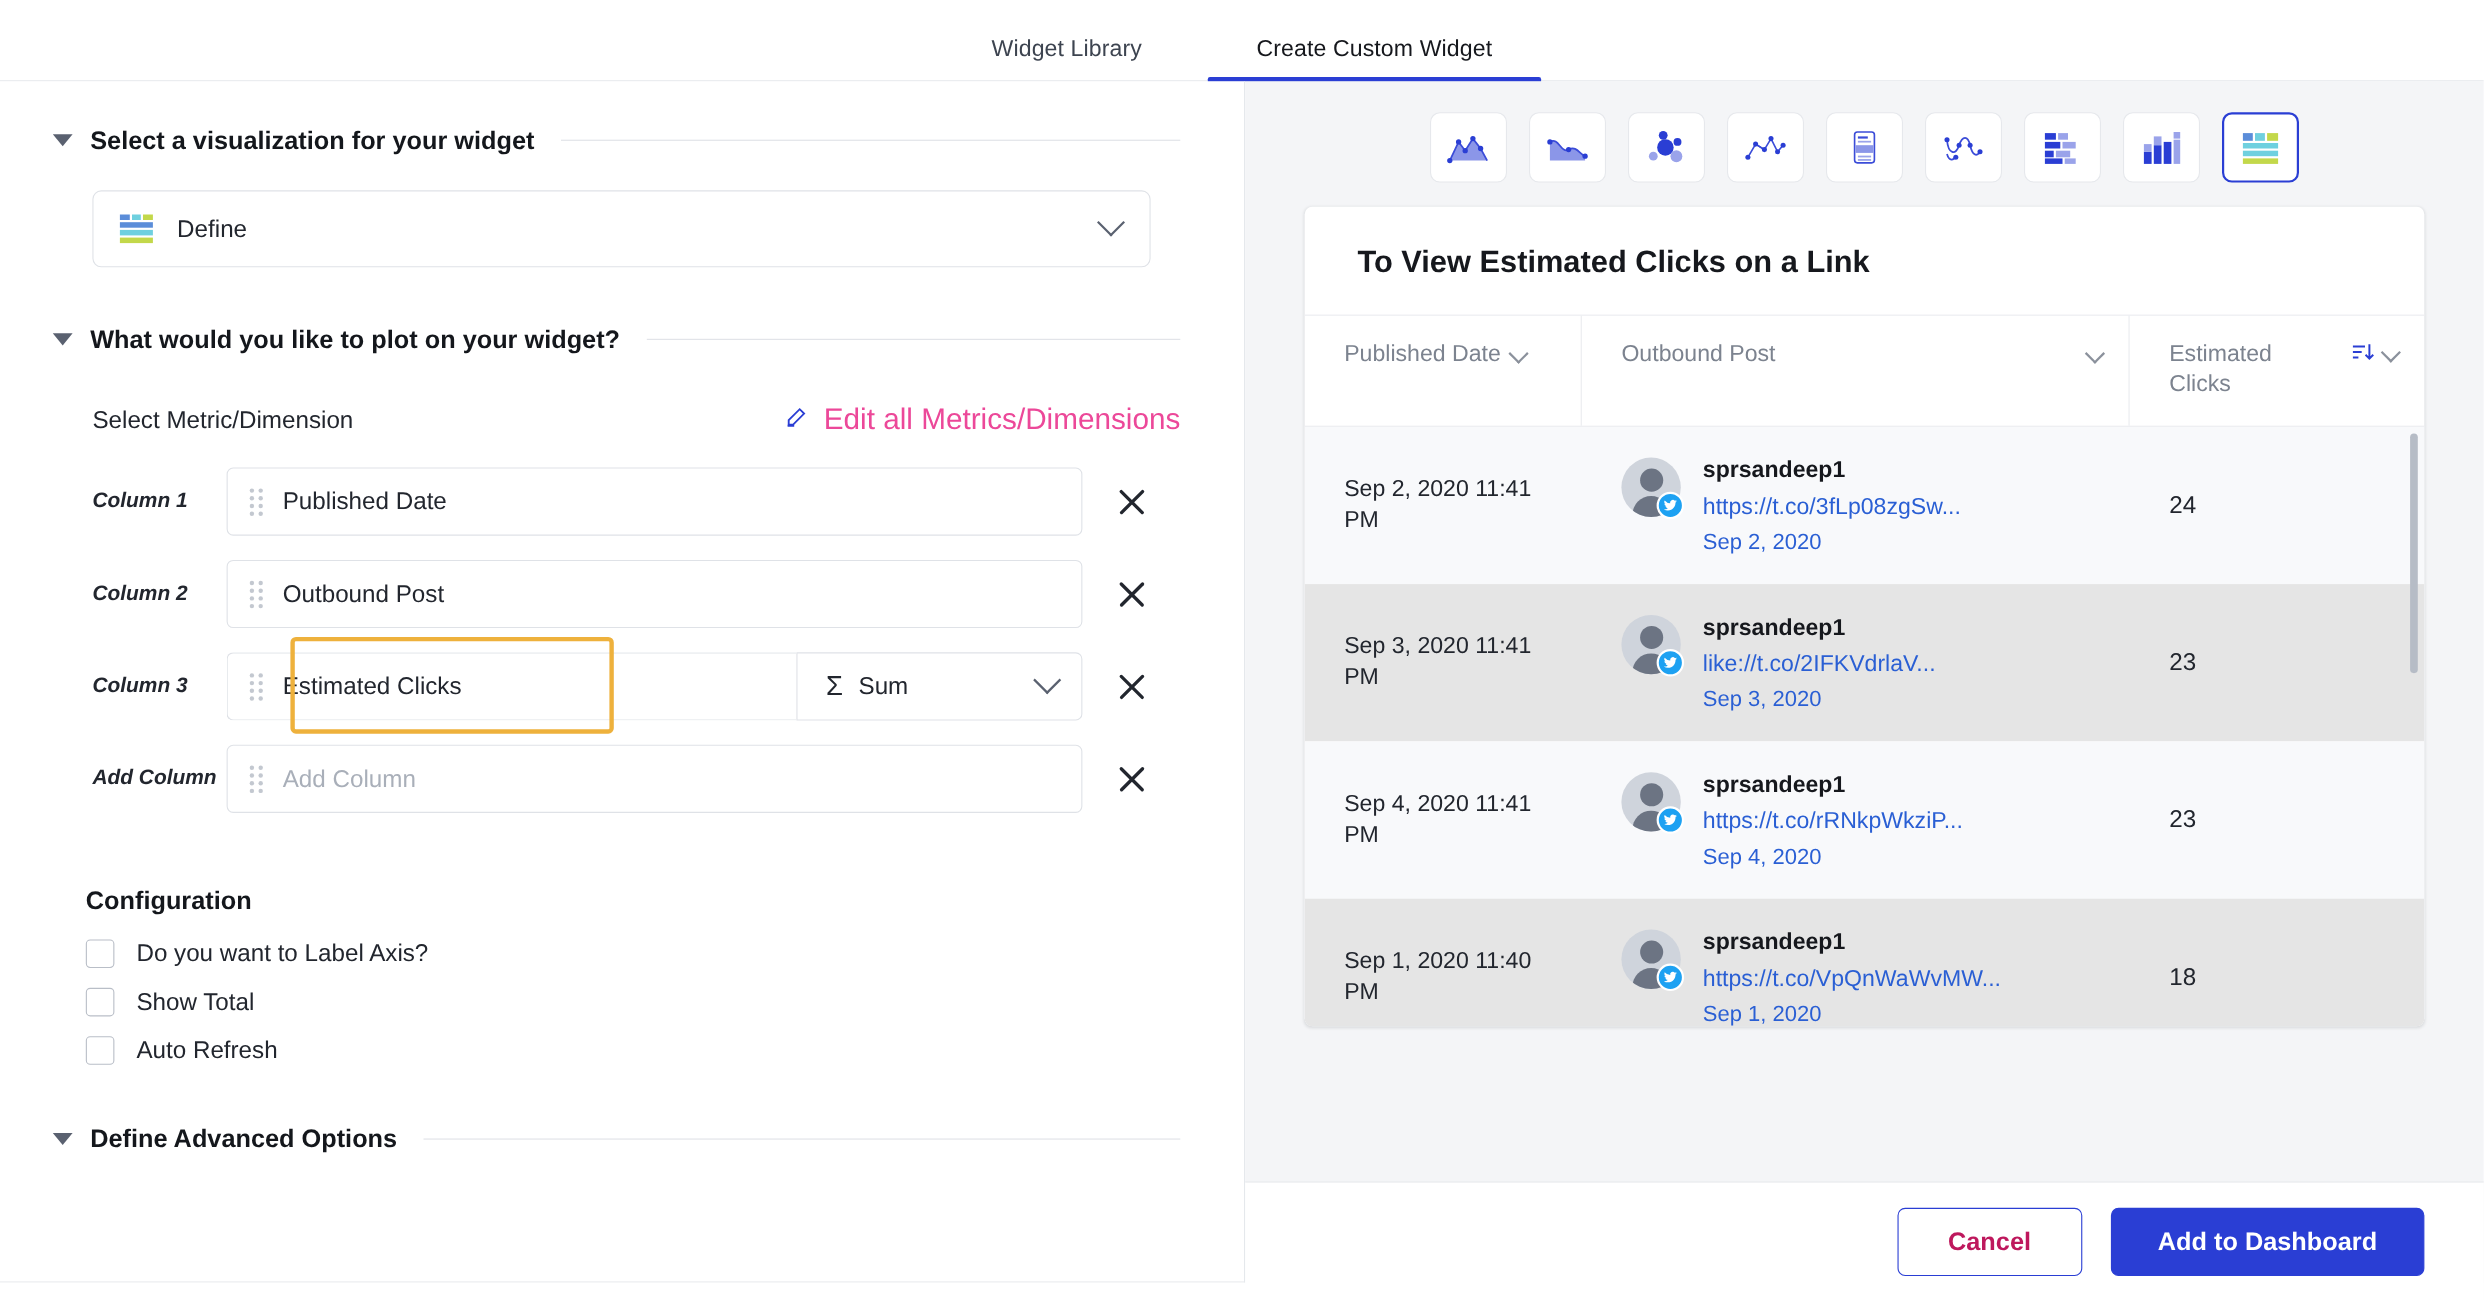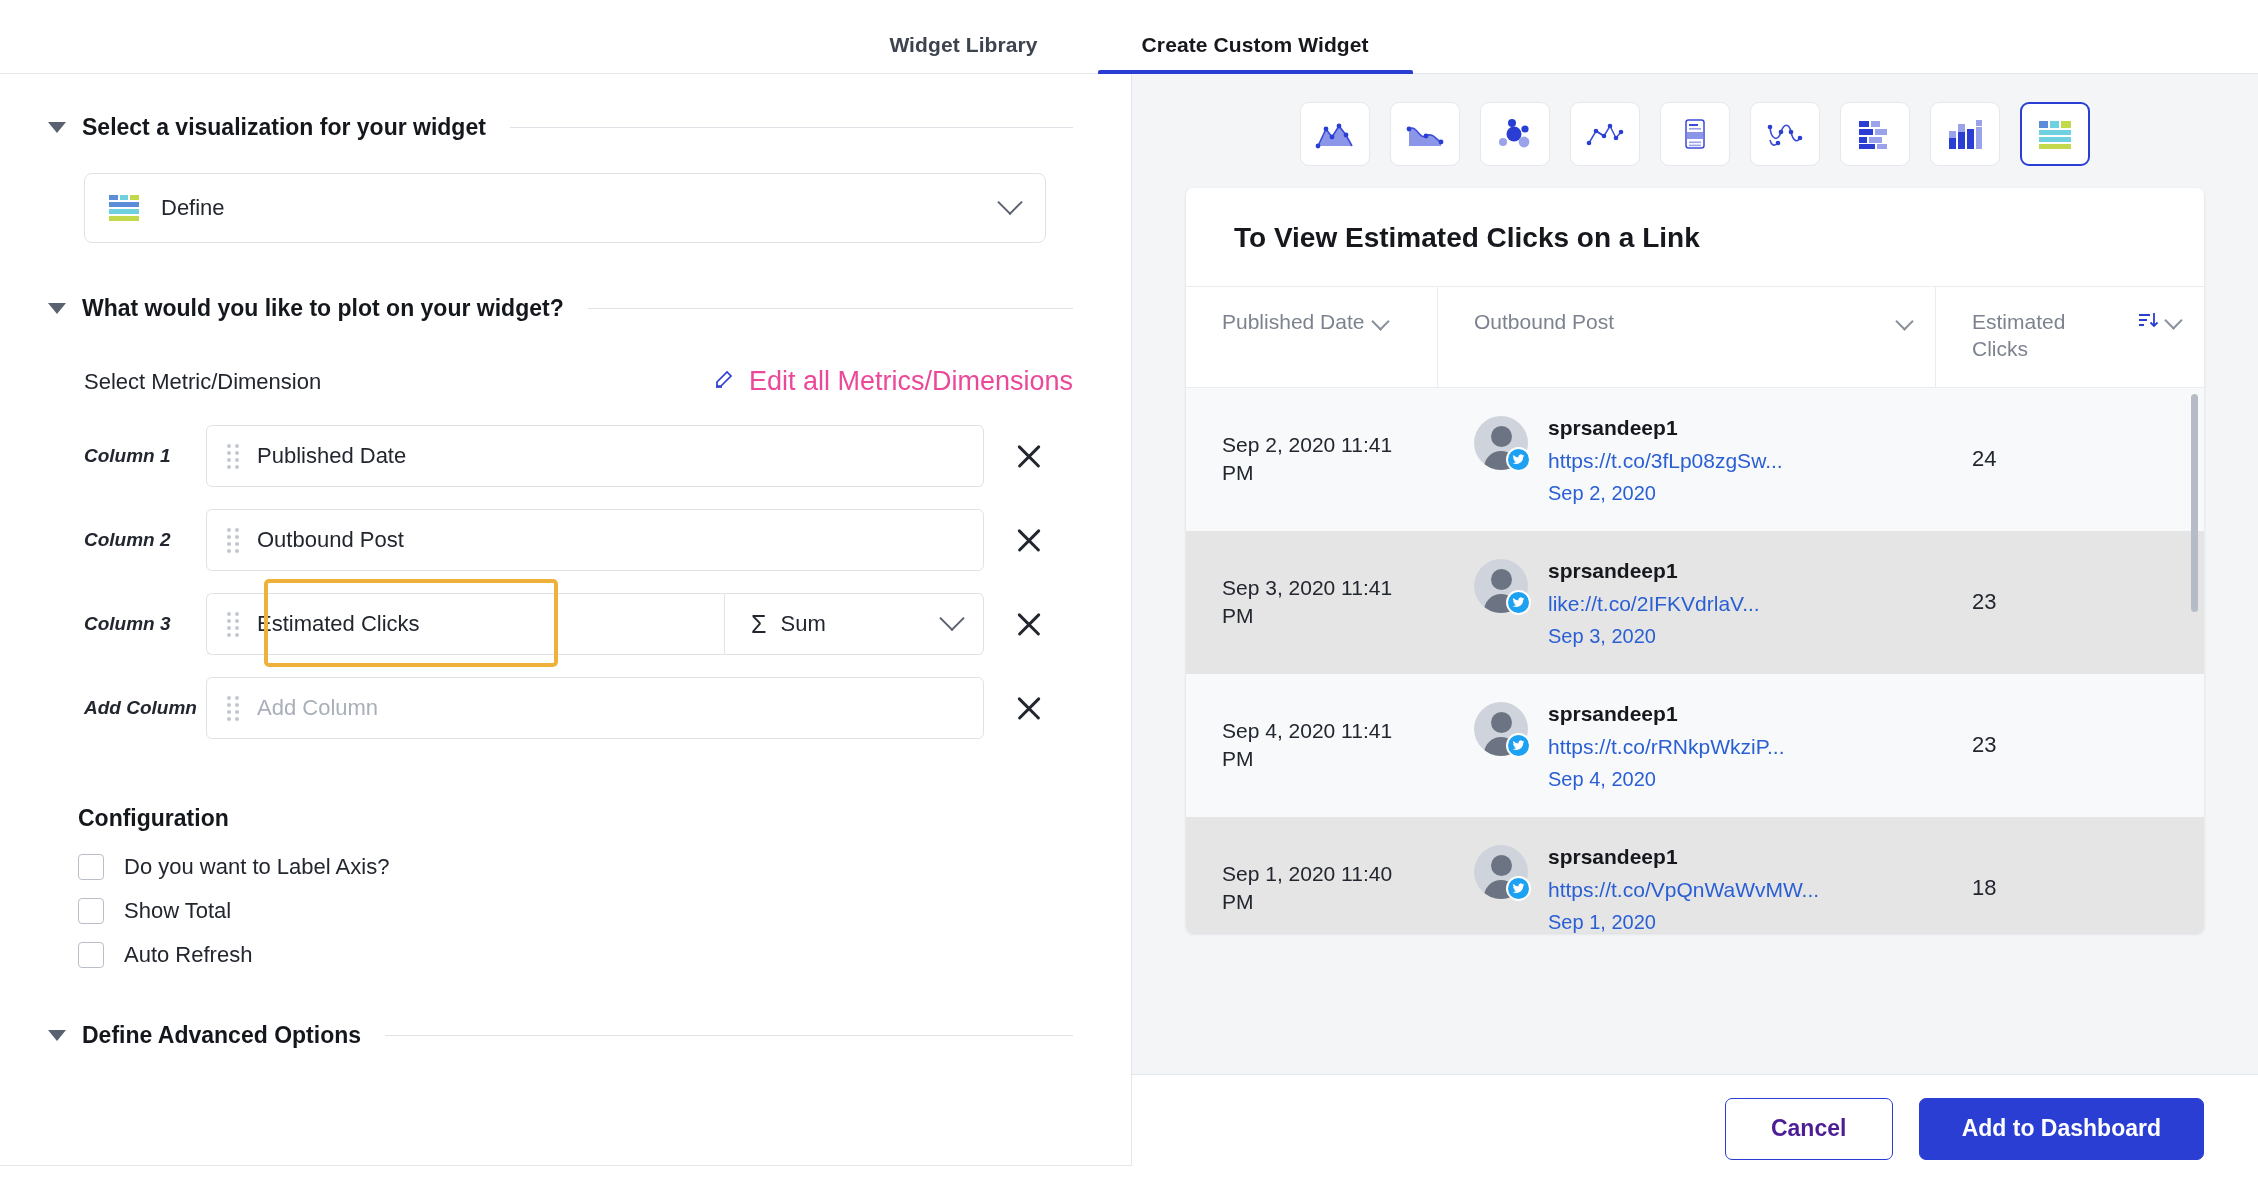--- a/index.html
+++ b/index.html
@@ -12,21 +12,21 @@
   }
   .app { position: relative; width: 2258px; height: 1182px; display: flex; flex-direction: column; }
 
   
   .tabbar {
     height: 74px; flex: 0 0 74px;
     border-bottom: 1px solid #e3e6ea;
     display: flex; align-items: flex-end; justify-content: center;
     background: #fff;
   }
-  .tabs { display: flex; gap: 16px; font-weight: bold; }
+  .tabs { display: flex; gap: 16px; }
   .tab {
     font-size: 21px; color: #3d4450;
     padding: 0 44px 16px 44px;
     position: relative; cursor: pointer; letter-spacing: .1px;
   }
   .tab.active { color: #16181d; }
   .tab.active::after {
     content: ""; position: absolute; left: 0; right: 0; bottom: -1px;
     height: 4px; background: #2a3ed4; border-radius: 2px 2px 0 0;
   }
@@ -184,21 +184,21 @@
   .vscroll { position: absolute; right: 6px; top: 6px; width: 7px; height: 218px; background: #b6bcc6; border-radius: 4px; }
 
   
   .footer {
     position: absolute; left: 1132px; right: 0; bottom: 0; height: 108px;
     background: #fff; border-top: 1px solid #e3e6ea;
     display: flex; align-items: center; justify-content: flex-end; gap: 26px; padding-right: 54px;
   }
   .btn { height: 62px; border-radius: 7px; font-size: 23px; font-weight: 700; cursor: pointer;
          display: flex; align-items: center; justify-content: center; padding: 0 42px; }
-  .btn.ghost { background: #fff; color: #4c1d95; border: 1.6px solid #2a3ed4; min-width: 168px; }
+  .btn.ghost { background: #fff; color: #be185d; border: 1.6px solid #2a3ed4; min-width: 168px; }
   .btn.primary { background: #2a3ed4; color: #fff; border: 1.6px solid #2a3ed4; min-width: 236px; }
 
   .bottom-strip { position: absolute; left: 0; right: 0; bottom: 0; height: 16px; background: #fff; }
   .left-bottom-rule { position: absolute; left: 0; width: 1132px; bottom: 16px; height: 1px; background: #e3e6ea; }
 </style>
 </head>
 <body>
 
 <div class="app">
 

